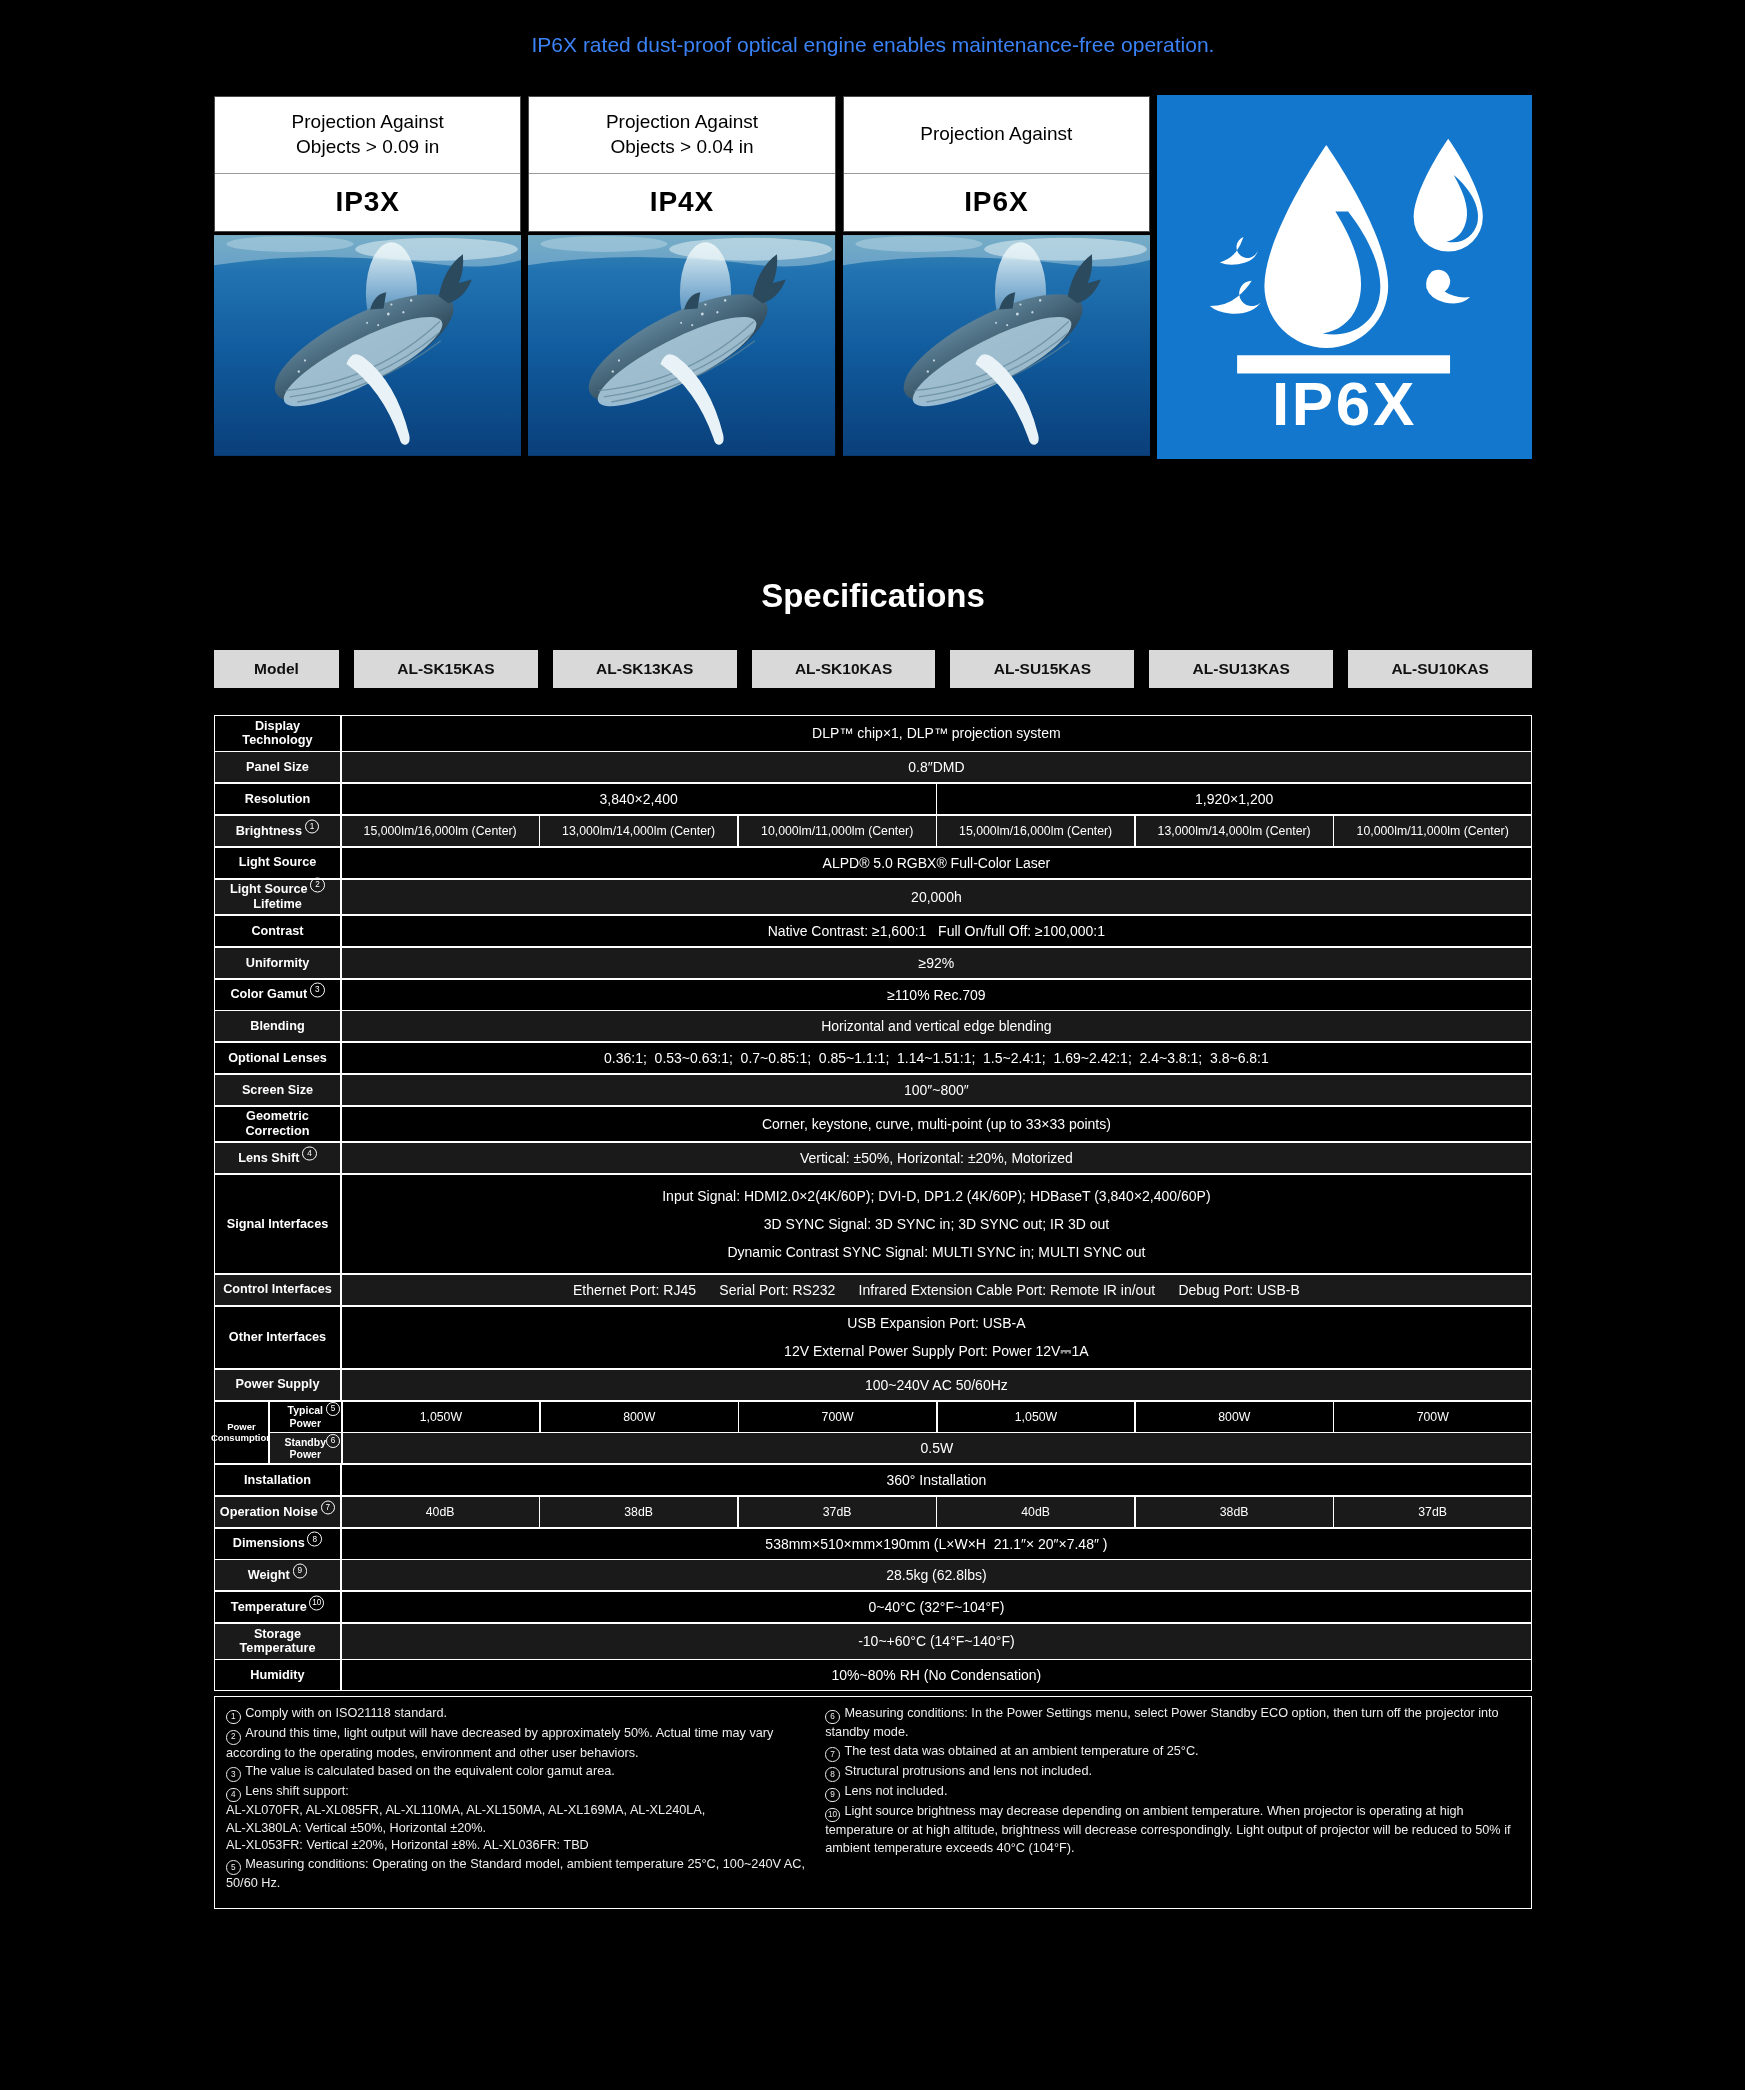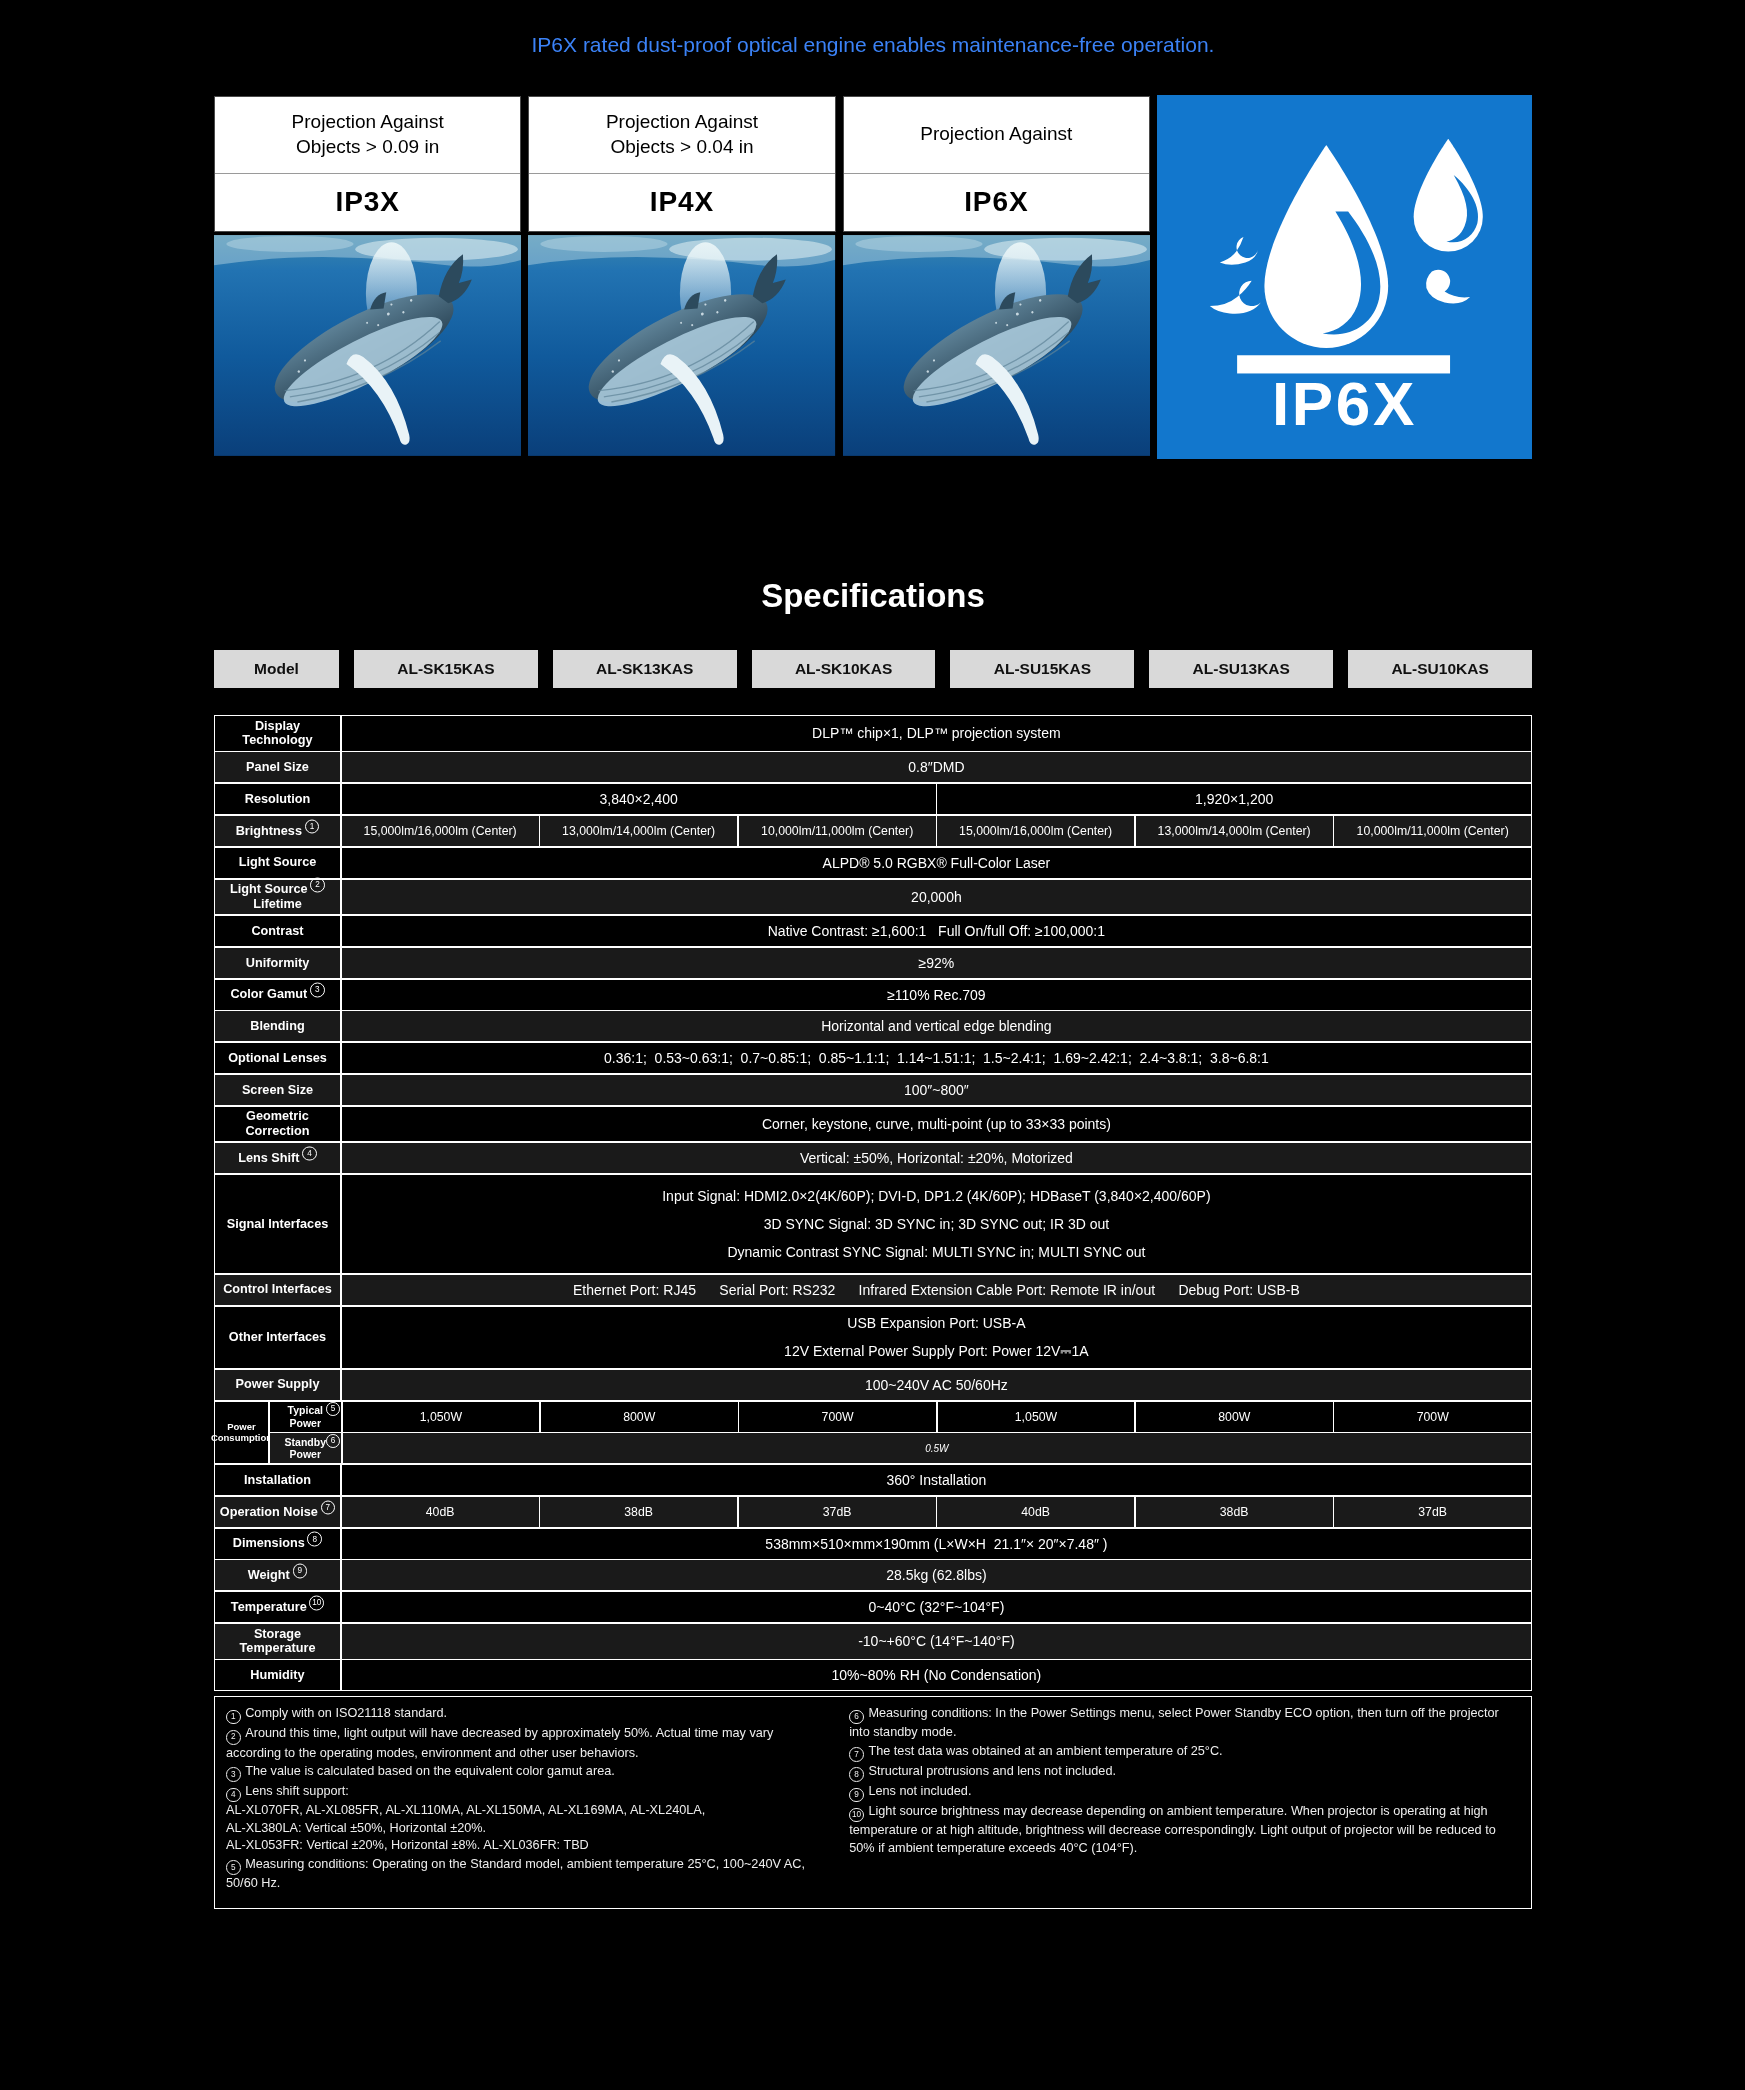--- a/index.html
+++ b/index.html
@@ -42,24 +42,24 @@
   .supnum{display:inline-flex;width:12.7px;height:12.7px;border:0.9px solid #fff;border-radius:50%;
     font-size:8.2px;font-weight:normal;line-height:1;align-items:center;justify-content:center;
     margin-left:2.7px;transform:translateY(-4.5px);flex:none;}
   .lblrow{display:flex;align-items:flex-start;justify-content:center;}
 
   
   .pblock{grid-column:1/8;display:grid;grid-template-columns:53px 71px repeat(6,1fr);gap:1.8px;background:#fff;}
   .pgroup{grid-row:1/3;display:flex;align-items:center;justify-content:center;flex-direction:column;font-weight:bold;font-size:9.5px;line-height:1.2;text-align:center;}
   .subl{position:relative;display:flex;flex-direction:column;align-items:center;justify-content:center;font-weight:bold;font-size:10.5px;line-height:1.15;min-height:30px;text-align:center;}
   .subl .supnum{position:absolute;top:0.9px;right:0.9px;transform:none;width:11.8px;height:11.8px;}
-  .pval{grid-column:3/9;display:flex;align-items:center;justify-content:center;font-size:10px;min-height:30px;font-style:italic;}
+  .pval{grid-column:3/9;display:flex;align-items:center;justify-content:center;font-size:14px;min-height:30px;}
 
   
-  .fnbox{display:flex;gap:28px;border:1.8px solid #fff;margin-top:4.5px;padding:8.2px 11px 14.5px;box-sizing:border-box;}
+  .fnbox{display:flex;gap:4px;border:1.8px solid #fff;margin-top:4.5px;padding:8.2px 11px 14.5px;box-sizing:border-box;}
   .fncol-l{width:46%;}
   .fncol-r{flex:1;}
   .note{font-size:12.7px;line-height:1.38;color:#eee;margin-bottom:0.9px;}
   .note .txt{white-space:pre-line;}
   .fn{display:inline-flex;width:12.7px;height:12.7px;border:0.9px solid #eee;border-radius:50%;font-size:8.2px;line-height:1;
     align-items:center;justify-content:center;margin-right:4.5px;vertical-align:-1.8px;flex:none;}
 </style>
 </head>
 <body>
 

